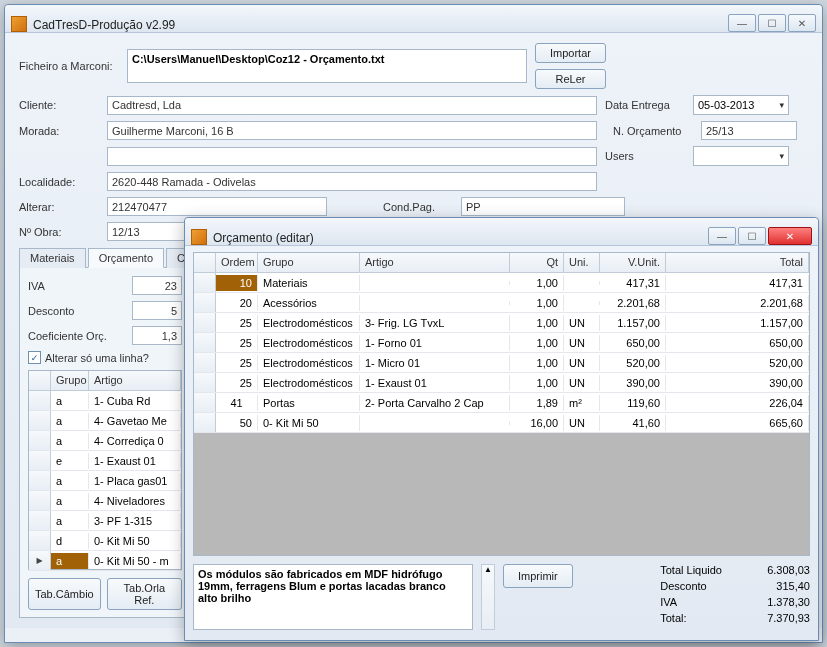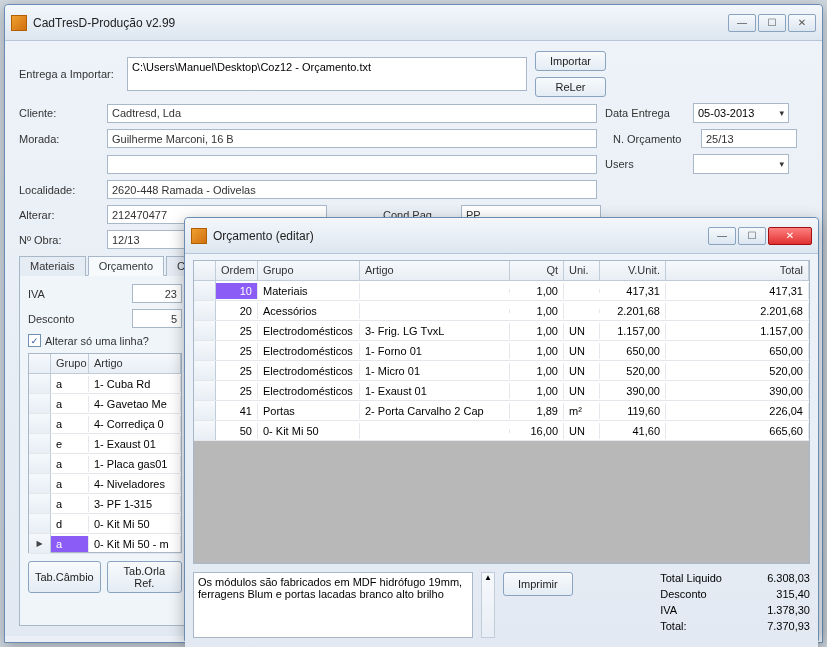--- a/index.html
+++ b/index.html
@@ -1,35 +1,35 @@
 <!DOCTYPE html>
 <html><head>
 <meta charset="utf-8">
 <style>
 * { box-sizing: border-box; margin: 0; padding: 0; font-family: "Segoe UI", Tahoma, sans-serif; font-size: 11px; }
 body { background: #d0d8e0; width: 827px; height: 647px; overflow: hidden; position: relative; }
 
 
 .window { position: absolute; background: #eaf0f6; border: 1px solid #6a8bb2; border-radius: 4px 4px 0 0; box-shadow: 0 4px 16px rgba(0,0,0,0.3); }
-.titlebar { height: 36px; background: linear-gradient(#f3f7fb,#dde6f0); border-bottom: 1px solid #b6c6d9; display: flex; align-items: center; padding: 0 6px; border-radius: 4px 4px 0 0; }
+.titlebar { height: 28px; background: linear-gradient(#f3f7fb,#dde6f0); border-bottom: 1px solid #b6c6d9; display: flex; align-items: flex-end; padding: 0 6px; border-radius: 4px 4px 0 0; }
 .titlebar-icon { width: 16px; height: 16px; background: linear-gradient(135deg,#f0a030,#d07010); border: 1px solid #b06000; margin-right: 6px; }
 .titlebar-text { flex: 1; color: #222; font-size: 12px; }
 .win-btns { display: flex; gap: 2px; }
 .win-btn { width: 28px; height: 18px; border: 1px solid #8aa4c0; background: linear-gradient(#f5f9fc,#dce6f0); border-radius: 2px; display: flex; align-items: center; justify-content: center; color: #555; font-size: 10px; cursor: default; }
 .win-btn.close-red { background: linear-gradient(#ff8080,#e03030); border-color: #a01010; color: #fff; width: 44px; }
 
 
 .main-body { padding: 10px 14px; background: linear-gradient(#eef3f9,#e2e9f2); }
 .form-row { display: flex; align-items: center; margin-bottom: 6px; gap: 8px; }
 .label { color: #333; font-size: 11px; }
 .input { background: #fff; border: 1px solid #a8b8c8; padding: 2px 4px; height: 19px; font-size: 11px; color: #333; }
 .select { background: #fff; border: 1px solid #a8b8c8; padding: 1px 4px; height: 20px; font-size: 11px; display: flex; align-items: center; justify-content: space-between; }
 .select::after { content: "▾"; color: #333; font-size: 9px; }
 .btn { background: linear-gradient(#f8fafc,#e4ecf4); border: 1px solid #8aa4c0; border-radius: 3px; padding: 3px 14px; font-size: 11px; color: #222; cursor: default; }
-.textarea { background: #fff; border: 1px solid #a8b8c8; padding: 3px 4px; font-size: 11px; resize: none; }
+.textarea { background: #fff; border: 1px solid #a8b8c8; padding: 3px 4px; font-size: 11px; resize: none; font-weight: bold; }
 
 
 .tabs { display: flex; margin-top: 6px; border-bottom: 1px solid #a8b8c8; }
 .tab { padding: 3px 10px; background: #e6ecf4; border: 1px solid #a8b8c8; border-bottom: none; margin-right: 2px; font-size: 11px; color: #333; cursor: default; position: relative; top: 1px; }
 .tab.active { background: #f7fafd; border-bottom: 1px solid #f7fafd; }
 
 
 .panel { background: #f0f5fa; border: 1px solid #a8b8c8; border-top: none; padding: 8px; }
 .small-field-row { display: flex; justify-content: space-between; align-items: center; margin-bottom: 6px; }
 .small-field-row .input { width: 50px; text-align: right; }
@@ -38,21 +38,21 @@
 
 
 .grid { background: #fff; border: 1px solid #a8b8c8; font-size: 11px; }
 .grid-header { display: flex; background: linear-gradient(#f6f9fc,#e8eef5); border-bottom: 1px solid #c0ccd8; }
 .grid-header-cell { padding: 3px 5px; border-right: 1px solid #c0ccd8; color: #333; }
 .grid-body { max-height: 260px; overflow: hidden; }
 .grid-row { display: flex; border-bottom: 1px solid #e4e8ec; min-height: 19px; align-items: center; }
 .grid-cell { padding: 2px 5px; border-right: 1px solid #e4e8ec; overflow: hidden; white-space: nowrap; }
 .row-selector { width: 22px; min-width: 22px; background: linear-gradient(#f6f9fc,#e8eef5); border-right: 1px solid #c0ccd8; display: flex; align-items: center; justify-content: center; color: #444; height: 100%; min-height: 19px; }
 .grid-row.edit .row-selector::before { content: "▶"; font-size: 8px; }
-.cell-edit-active { background: #8b5cf6; color: #fff; }
+.cell-edit-active { background: #a16207; color: #fff; }
 
 .num { text-align: right; }
 
 
 .secondary { top: 217px; left: 184px; width: 635px; height: 424px; }
 .sec-body { padding: 6px 8px 10px 8px; background: linear-gradient(#eef3f9,#e2e9f2); height: calc(100% - 28px); display: flex; flex-direction: column; }
 
 .totals-area { display: flex; gap: 10px; margin-top: 8px; align-items: flex-start; }
 .notes-area { flex: 1; display: flex; gap: 8px; }
 .totals { font-size: 11px; }
@@ -73,21 +73,21 @@
     <div class="win-btns">
       <div class="win-btn">—</div>
       <div class="win-btn">☐</div>
       <div class="win-btn">✕</div>
     </div>
   </div>
 
   <div class="main-body">
 
     <div class="form-row">
-      <div class="label" style="width:100px;">Entrega a Importar:</div>
+      <div class="label" style="width:100px;">Ficheiro a Marconi:</div>
       <textarea class="textarea" style="width: 400px; height: 34px;">C:\Users\Manuel\Desktop\Coz12 - Orçamento.txt</textarea>
       <div style="display:flex; flex-direction:column; gap:6px;justify-content:center;">
         <button class="btn">Importar</button>
         <button class="btn">ReLer</button>
       </div>
     </div>
 
     <div class="form-row">
       <div class="label" style="width:80px;">Cliente:</div>
       <input class="input" style="width: 490px;" value="Cadtresd, Lda">
@@ -116,21 +116,21 @@
     <div class="form-row">
       <div class="label" style="width:80px;">Localidade:</div>
       <input class="input" style="width: 490px;" value="2620-448 Ramada - Odivelas">
     </div>
 
     <div class="form-row">
       <div class="label" style="width:80px;">Alterar:</div>
       <input class="input" style="width: 220px;" value="212470477">
       <div style="width:40px;"></div>
       <div class="label" style="width:70px;">Cond.Pag.</div>
-      <input class="input" style="width: 140px;" value="PP">
+      <input class="input" style="width: 164px;" value="PP">
     </div>
 
     <div class="form-row">
       <div class="label" style="width:80px;">Nº Obra:</div>
       <input class="input" style="width: 80px;" value="12/13">
     </div>
 
     <div class="tabs">
       <div class="tab">Materiais</div>
       <div class="tab active">Orçamento</div>
@@ -138,20 +138,24 @@
     </div>
 
     <div class="panel" style="height:350px; width:172px;">
       <div class="small-field-row">
         <span class="label">IVA</span>
         <input class="input" value="23" style="">
       </div>
       <div class="small-field-row">
         <span class="label">Desconto</span>
         <input class="input" value="5" style="">
+      </div>
+      <div class="small-field-row">
+        <span class="label">Coeficiente Orç.</span>
+        <input class="input" value="1,3" style="">
       </div>
       <div class="chk-row">
         <div class="chk">✓</div>
         <span class="label">Alterar só uma linha?</span>
       </div>
 
       <div class="grid" style="height:200px;">
         <div class="grid-header">
           <div class="row-selector"></div>
           <div class="grid-header-cell" style="width:38px;">Grupo</div>
@@ -292,21 +296,21 @@
             <div class="grid-cell num" style="width:42px;">25</div>
             <div class="grid-cell" style="width:102px;">Electrodomésticos</div>
             <div class="grid-cell" style="width:150px;">1- Exaust 01</div>
             <div class="grid-cell num" style="width:54px;">1,00</div>
             <div class="grid-cell" style="width:36px;">UN</div>
             <div class="grid-cell num" style="width:66px;">390,00</div>
             <div class="grid-cell num" style="flex:1;">390,00</div>
           </div>
           <div class="grid-row">
             <div class="row-selector"></div>
-            <div class="grid-cell num" style="width:42px;">41</div>
+            <div class="grid-cell num" style="width:42px;text-align:center;">41</div>
             <div class="grid-cell" style="width:102px;">Portas</div>
             <div class="grid-cell" style="width:150px;">2- Porta Carvalho 2 Cap</div>
             <div class="grid-cell num" style="width:54px;">1,89</div>
             <div class="grid-cell" style="width:36px;">m²</div>
             <div class="grid-cell num" style="width:66px;">119,60</div>
             <div class="grid-cell num" style="flex:1;">226,04</div>
           </div>
           <div class="grid-row">
             <div class="row-selector"></div>
             <div class="grid-cell num" style="width:42px;">50</div>

